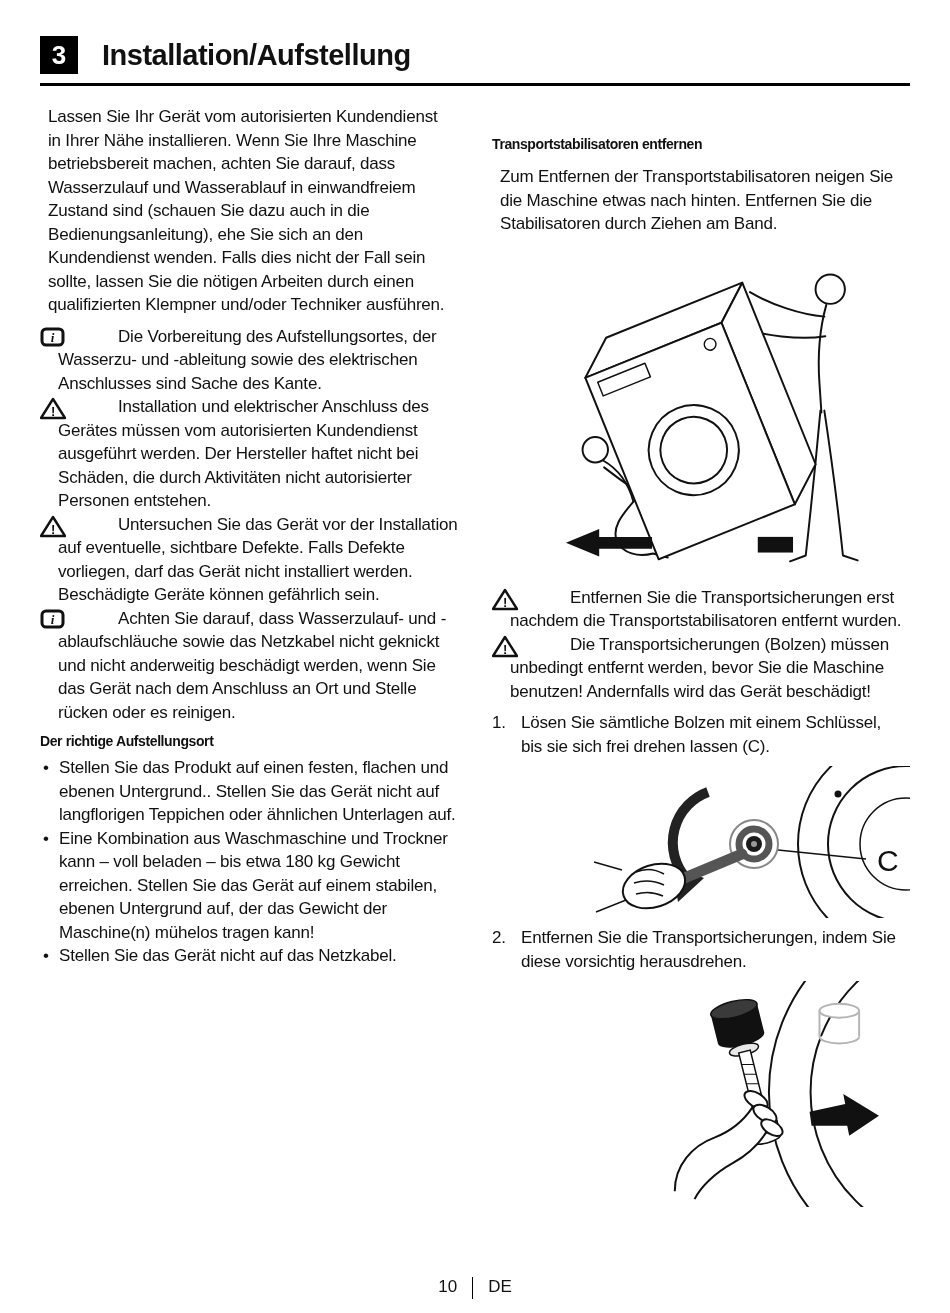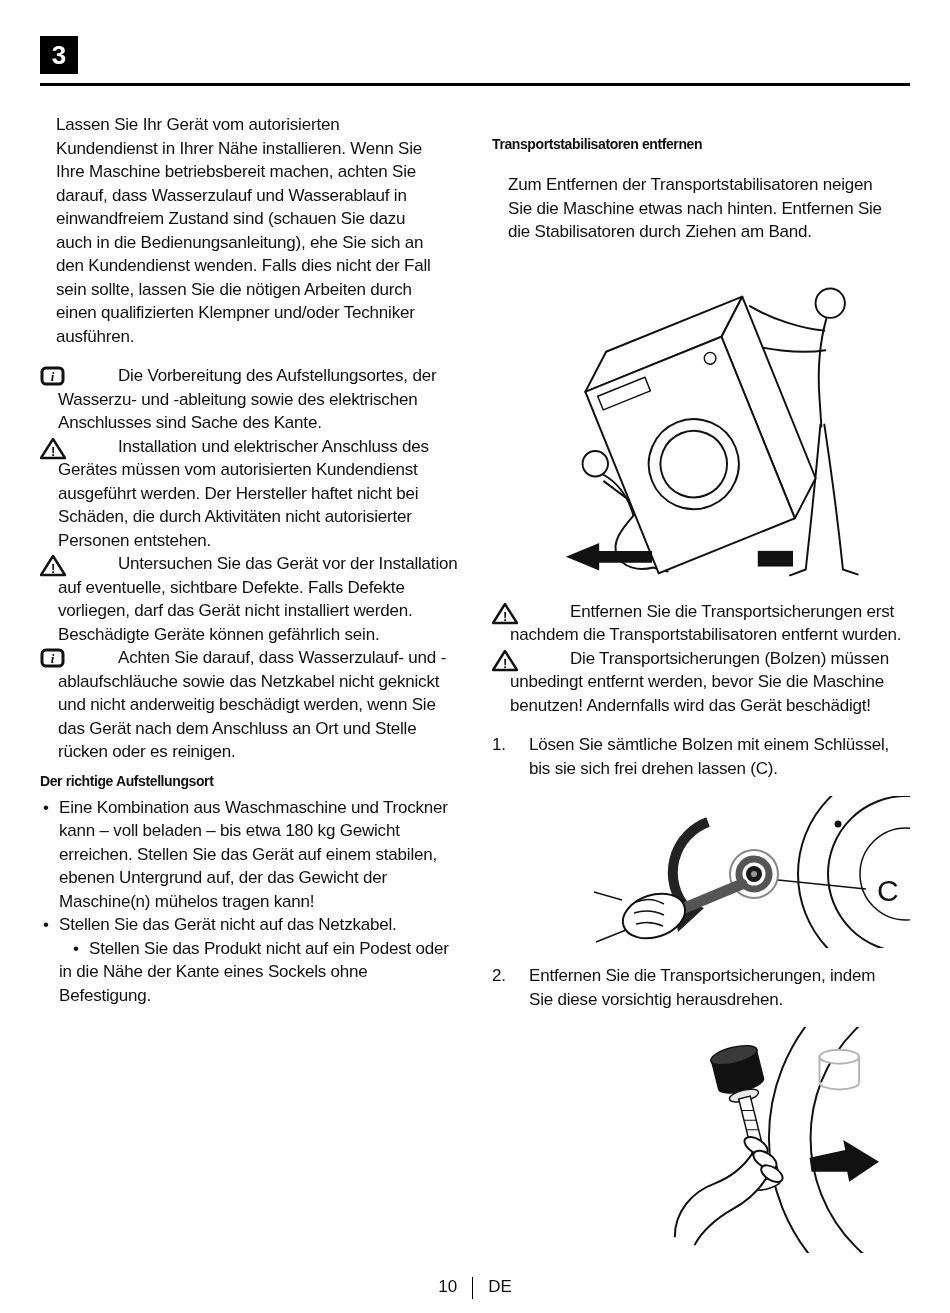--- a/index.html
+++ b/index.html
@@ -27,21 +27,21 @@
     background: #000; color: #fff;
     font-size: 26px; font-weight: bold;
     display: flex; align-items: center; justify-content: center;
   }
   .chapter-title { font-size: 29px; font-weight: bold; letter-spacing: -0.5px; }
 
   
   .columns { display: flex; gap: 34px; margin-top: 11px; }
   .column { width: 418px; font-size: 17px; line-height: 23.5px; letter-spacing: -0.2px; }
 
-  p.body-text { margin: 16px; }
+  p.body-text { margin: 8px; }
 
   
   .note { position: relative; }
   .note-icon { position: absolute; left: 0; top: 2px; }
   .note-text { padding-left: 18px; text-indent: 60px; }
 
   .section-heading {
     font-size: 14px; font-weight: bold;
     letter-spacing: -0.4px;
     margin: 4px 0 2px 0;
@@ -73,20 +73,21 @@
   }
   .footer-divider { width: 1px; height: 22px; background: #000; }
 </style>
 </head>
 <body>
 
 <div class="page">
 
   <header class="chapter-header">
     <div class="chapter-number">3</div>
+    <h1 class="chapter-title">Installation/Aufstellung</h1>
   </header>
 
   <div class="columns">
 
     <section class="column">
 
       <p class="body-text">Lassen Sie Ihr Gerät vom autorisierten Kundendienst in Ihrer Nähe installieren. Wenn Sie Ihre Maschine betriebsbereit machen, achten Sie darauf, dass Wasserzulauf und Wasserablauf in einwandfreiem Zustand sind (schauen Sie dazu auch in die Bedienungsanleitung), ehe Sie sich an den Kundendienst wenden. Falls dies nicht der Fall sein sollte, lassen Sie die nötigen Arbeiten durch einen qualifizierten Klempner und/oder Techniker ausführen.</p>
 
       <div class="note">
         <span class="note-icon">
@@ -124,23 +125,23 @@
             <rect x="2" y="2" width="21" height="16" rx="4" fill="#fff" stroke="#111" stroke-width="3"></rect>
             <text x="12.5" y="15" text-anchor="middle" font-size="13" font-weight="bold" font-style="italic" font-family="Liberation Serif, serif" fill="#111">i</text>
           </svg>
         </span>
         <p class="note-text">Achten Sie darauf, dass Wasserzulauf- und -ablaufschläuche sowie das Netzkabel nicht geknickt und nicht anderweitig beschädigt werden, wenn Sie das Gerät nach dem Anschluss an Ort und Stelle rücken oder es reinigen.</p>
       </div>
 
       <h2 class="section-heading">Der richtige Aufstellungsort</h2>
 
       <ul class="bullet-list">
+        <li>Stellen Sie das Produkt auf einen festen, flachen und ebenen Untergrund.. Stellen Sie das Gerät nicht auf langflorigen Teppichen oder ähnlichen Unterlagen auf.</li>
         <li>Eine Kombination aus Waschmaschine und Trockner kann – voll beladen – bis etwa 180 kg Gewicht erreichen. Stellen Sie das Gerät auf einem stabilen, ebenen Untergrund auf, der das Gewicht der Maschine(n) mühelos tragen kann!</li>
         <li>Stellen Sie das Gerät nicht auf das Netzkabel.</li>
-        <li class="wide-gap">Stellen Sie das Produkt nicht auf ein Podest oder in die Nähe der Kante eines Sockels ohne Befestigung.</li>
       </ul>
 
     </section>
 
     <section class="column">
 
       <h2 class="section-heading right-offset">Transportstabilisatoren entfernen</h2>
       <p class="body-text">Zum Entfernen der Transportstabilisatoren neigen Sie die Maschine etwas nach hinten. Entfernen Sie die Stabilisatoren durch Ziehen am Band.</p>
 
       <svg class="figure fig1" width="372" height="338" viewBox="0 0 380 345">

